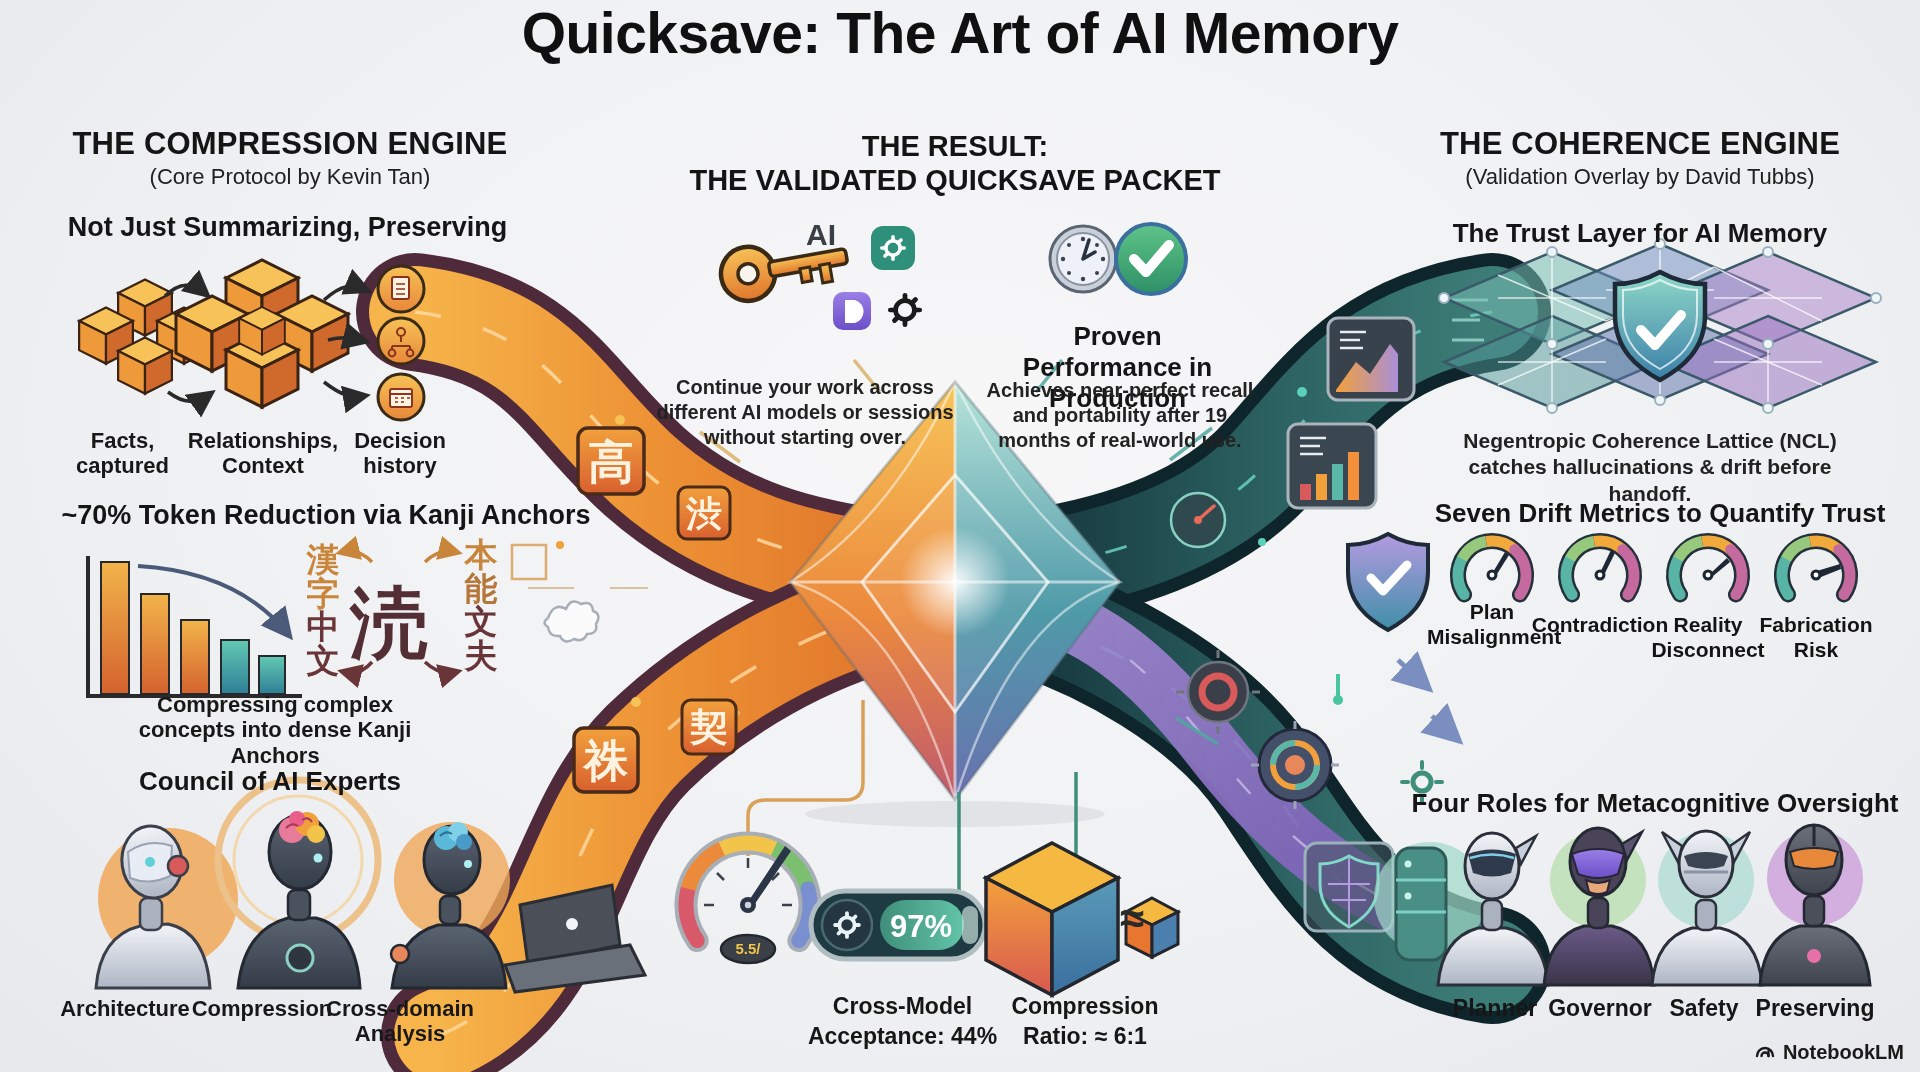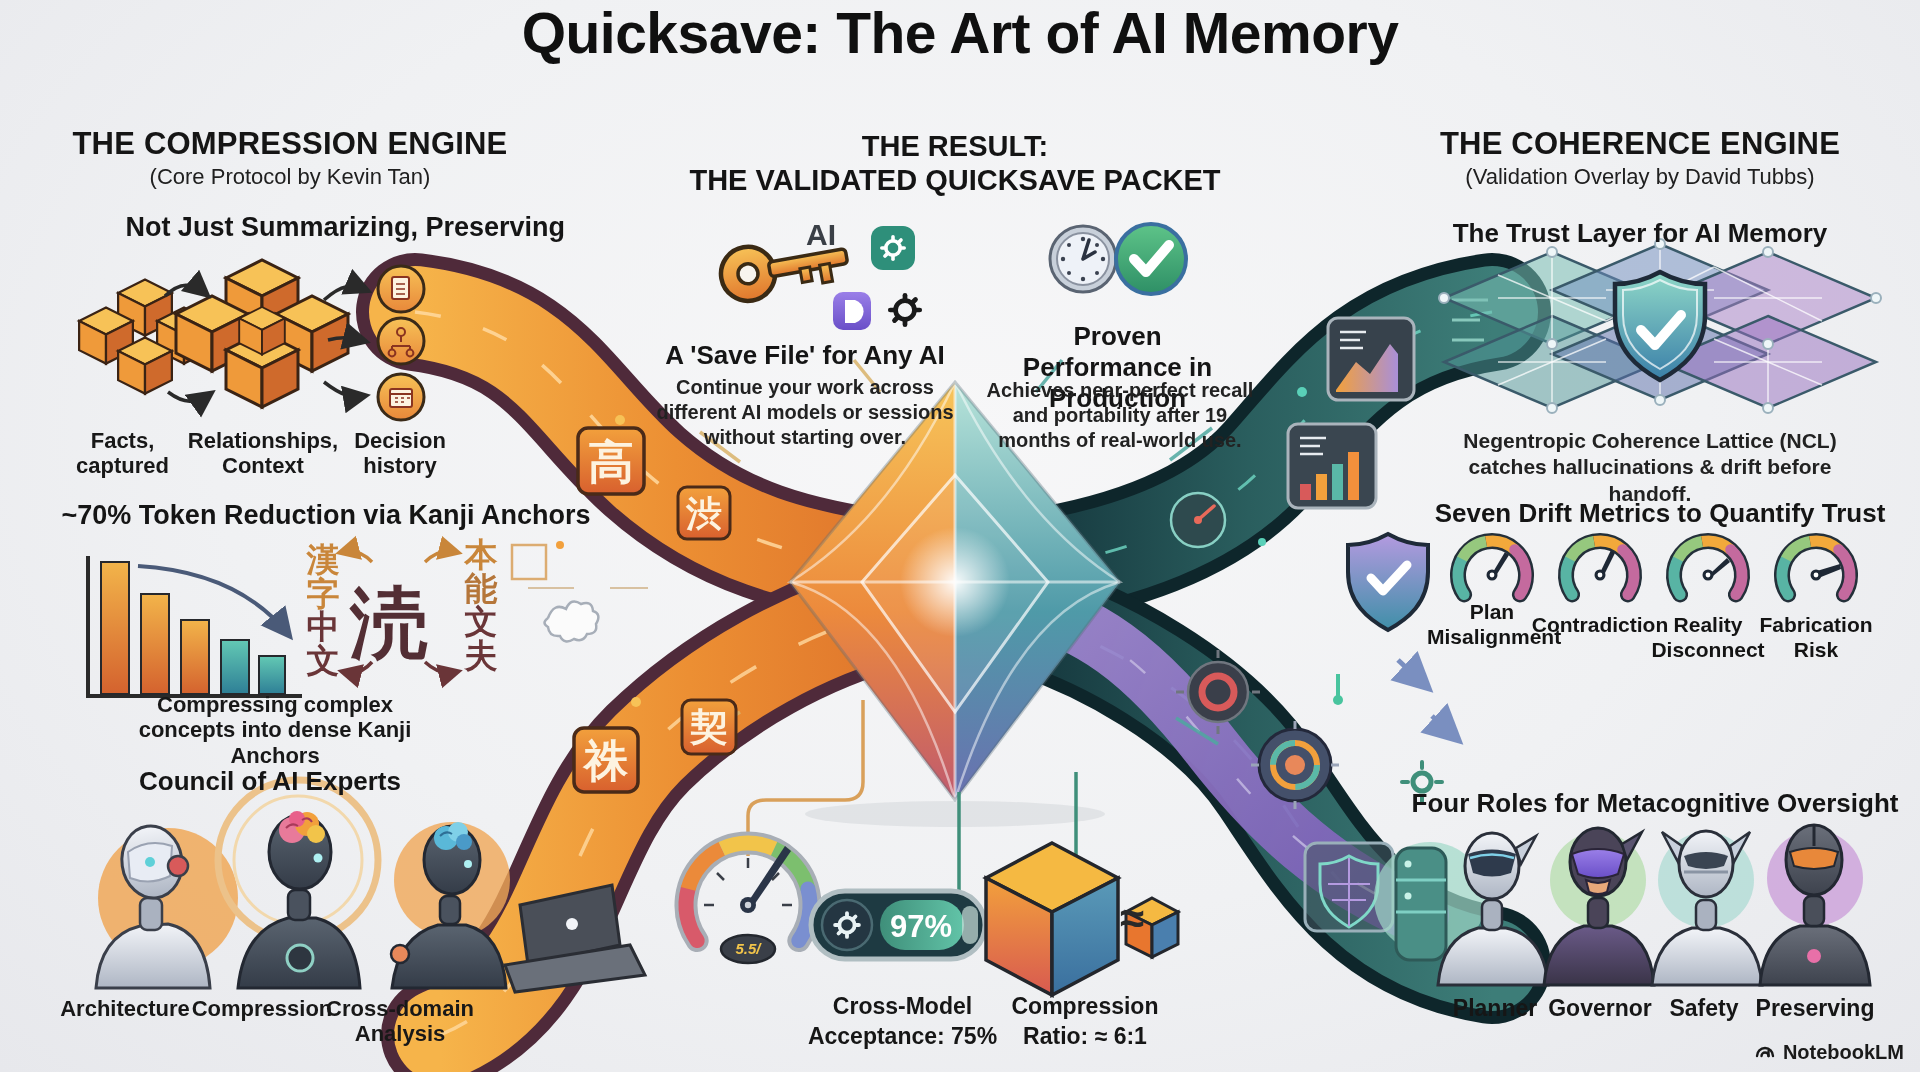--- a/index.html
+++ b/index.html
@@ -602,21 +602,21 @@
     <polygon points="1126,912 1152,925 1152,957 1126,944" fill="#e8762e" stroke="#23262c" stroke-width="3"></polygon>
     <polygon points="1178,912 1152,925 1152,957 1178,944" fill="#4a7fae" stroke="#23262c" stroke-width="3"></polygon>
   </g>
 </g>
 </svg>
 
 <div class="abs colhead c" style="left:20px;top:126px;width:540px;">THE COMPRESSION ENGINE</div>
 
 <div class="abs title c" style="left:0;top:34;width:1920px;">Quicksave: The Art of AI Memory</div>
 <div class="abs sub c" style="left:20px;top:164px;width:540px;">(Core Protocol by Kevin Tan)</div>
-<div class="abs sech c" style="left:10px;top:212px;width:555px;text-align:right;">Not Just Summarizing, Preserving</div>
+<div class="abs sech c" style="left:10px;top:212px;width:555px;">Not Just Summarizing, Preserving</div>
 <div class="abs lbl c" style="left:45px;top:428px;width:155px;">Facts, captured</div>
 <div class="abs lbl c" style="left:178px;top:428px;width:170px;">Relationships, Context</div>
 <div class="abs lbl c" style="left:330px;top:428px;width:140px;">Decision history</div>
 <div class="abs sech c" style="left:0;top:500px;width:560px;padding-left:46px;">~70% Token Reduction via Kanji Anchors</div>
 <div class="abs kanji-col c" style="left:300px;top:543px;width:46px;">
   <span style="color:#c9863a">漢</span>
   <span style="color:#c9863a">字</span>
   <span style="color:#6a3538">中</span>
   <span style="color:#6a3538">文</span>
 </div>
@@ -629,30 +629,29 @@
 </div>
 <div class="abs lbl c" style="left:110px;top:692px;width:330px;">Compressing complex concepts into dense Kanji Anchors</div>
 <div class="abs sech2 c" style="left:60px;top:766px;width:420px;">Council of AI Experts</div>
 <div class="abs lbl c" style="left:45px;top:996px;width:160px;">Architecture</div>
 <div class="abs lbl c" style="left:182px;top:996px;width:160px;">Compression</div>
 <div class="abs lbl c" style="left:325px;top:996px;width:150px;">Cross-domain Analysis</div>
 
 <div class="abs c" style="left:660px;top:130px;width:590px;font-size:29px;font-weight:bold;">THE RESULT:</div>
 <div class="abs c" style="left:620px;top:164px;width:670px;font-size:29px;font-weight:bold;">THE VALIDATED QUICKSAVE PACKET</div>
 <div class="abs b" style="left:806px;top:218px;font-size:30px;color:#3a3f46;">AI</div>
-<div class="abs sech2 c" style="left:645px;top:340px;width:320px;">A 'Save File' for Any AI</div>
 <div class="abs body-t c" style="left:650px;top:375px;width:310px;">Continue your work across different AI models or sessions without starting over.</div>
 <div class="abs sech2 c" style="left:1010px;top:308px;width:215px;margin-top:13px;">Proven Performance in Production</div>
 <div class="abs body-t c" style="left:980px;top:378px;width:280px;">Achieves near-perfect recall and portability after 19 months of real-world use.</div>
-<div class="abs c b" style="left:722px;top:940px;width:52px;font-size:15px;color:#f2c44a;font-style:italic;">5.5/</div>
+<div class="abs c b" style="left:722px;top:940px;width:52px;font-size:15px;color:#f2c44a;">5.5/</div>
 <div class="abs b" style="left:890px;top:909px;font-size:31px;color:#ffffff;">97%</div>
 <div class="abs b" style="left:1120px;top:893px;font-size:44px;color:#2a2a2a;">≈</div>
 <div class="abs mlbl c" style="left:790px;top:992px;width:225px;">
   <div>Cross-Model</div>
-  <div>Acceptance: 75%</div>
+  <div>Acceptance: 44%</div>
 </div>
 <div class="abs mlbl c" style="left:975px;top:992px;width:220px;">
   <div>Compression</div>
   <div>Ratio: ≈ 6:1</div>
 </div>
 
 <div class="abs colhead c" style="left:1380px;top:126px;width:520px;">THE COHERENCE ENGINE</div>
 <div class="abs sub c" style="left:1380px;top:164px;width:520px;">(Validation Overlay by David Tubbs)</div>
 <div class="abs sech2 c" style="left:1380px;top:218px;width:520px;">The Trust Layer for AI Memory</div>
 <div class="abs c" style="left:1430px;top:428px;width:440px;font-size:21px;font-weight:bold;line-height:1.25;color:#222;">Negentropic Coherence Lattice (NCL) catches hallucinations &amp; drift before handoff.</div>

